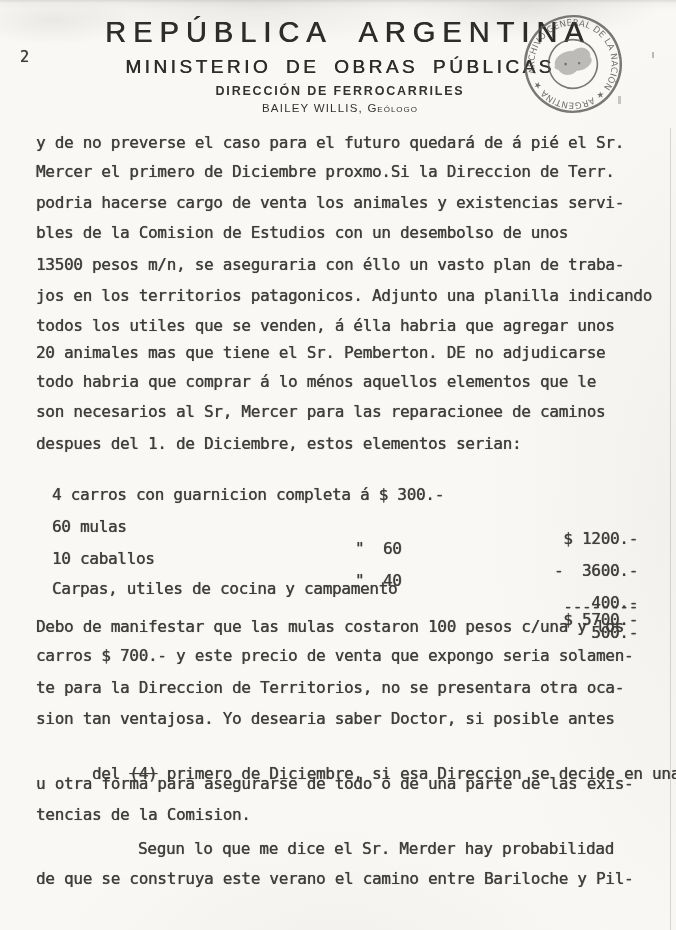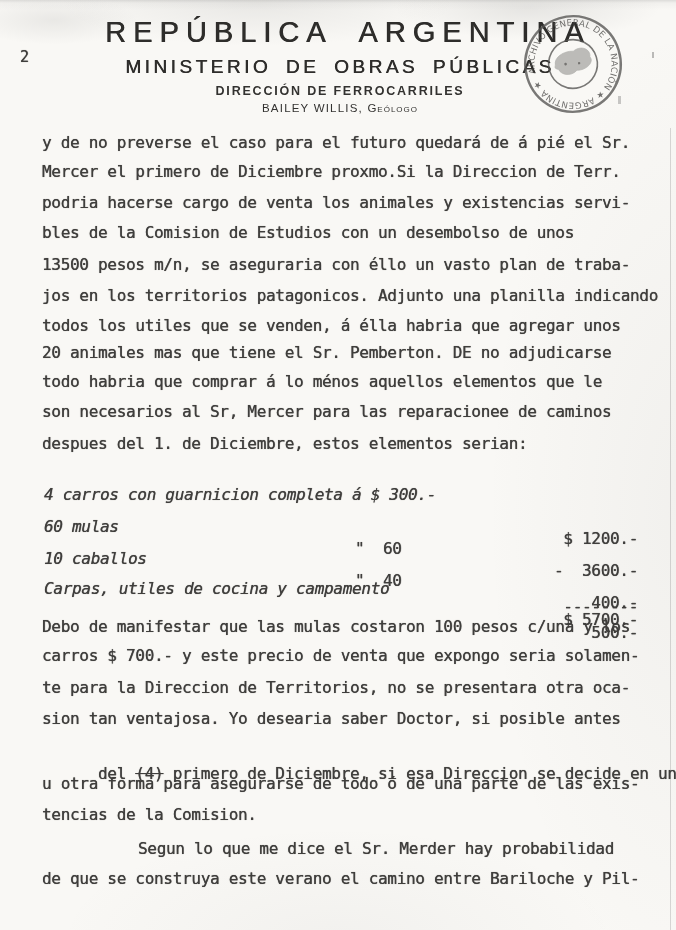--- a/index.html
+++ b/index.html
@@ -22,21 +22,21 @@
   .typed{
     position:absolute;
     font-family:"DejaVu Sans Mono", monospace;
     font-size:16px;
     line-height:22px;
     color:#3f3e3c;
     white-space:pre;
     text-shadow:0 0 0.7px rgba(62,61,59,.85), 0.4px 0.4px 0.4px rgba(62,61,59,.35);
     letter-spacing:-0.3px;
   }
-  .tline{left:36px;margin-left:6px;}
+  .tline{left:36px;}
   .indent1{left:138px;}
   .page-number{left:20px;top:46px;font-size:15px;}
   
   .letterhead{position:absolute;left:105px;top:16px;width:470px;text-align:center;color:#2e2d2b;}
   .lh-title{
     font-size:29px;letter-spacing:7px;word-spacing:14px;
     text-shadow:0.6px 0 0 currentColor;
     white-space:nowrap;
   }
   .lh-sub{
@@ -57,21 +57,21 @@
     opacity:.78;
   }
   .stamp .ink{stroke:#565553;fill:none;}
   .stamp text{
     font-family:"DejaVu Sans", sans-serif;
     font-size:8.6px;letter-spacing:1.15px;
     fill:#4c4b49;
   }
   .stamp .blob{fill:#6b6a67;opacity:.55;stroke:#565553;stroke-width:.6;}
   
-  .t-desc{position:absolute;left:44px;font-style:italic;}
+  .t-desc{position:absolute;left:52px;}
   .t-unit{position:absolute;left:355px;}
   .t-amt{position:absolute;left:468px;width:170px;text-align:right;}
   .struck{text-decoration:line-through;}
   
   .scan-line{
     position:absolute;right:5px;top:128px;bottom:0;width:1px;
     background:rgba(60,60,60,.18);
   }
   .speck-a{position:absolute;left:652px;top:52px;width:2px;height:6px;background:rgba(70,70,70,.35);}
   .speck-b{position:absolute;left:618px;top:96px;width:3px;height:8px;background:rgba(70,70,70,.28);}

